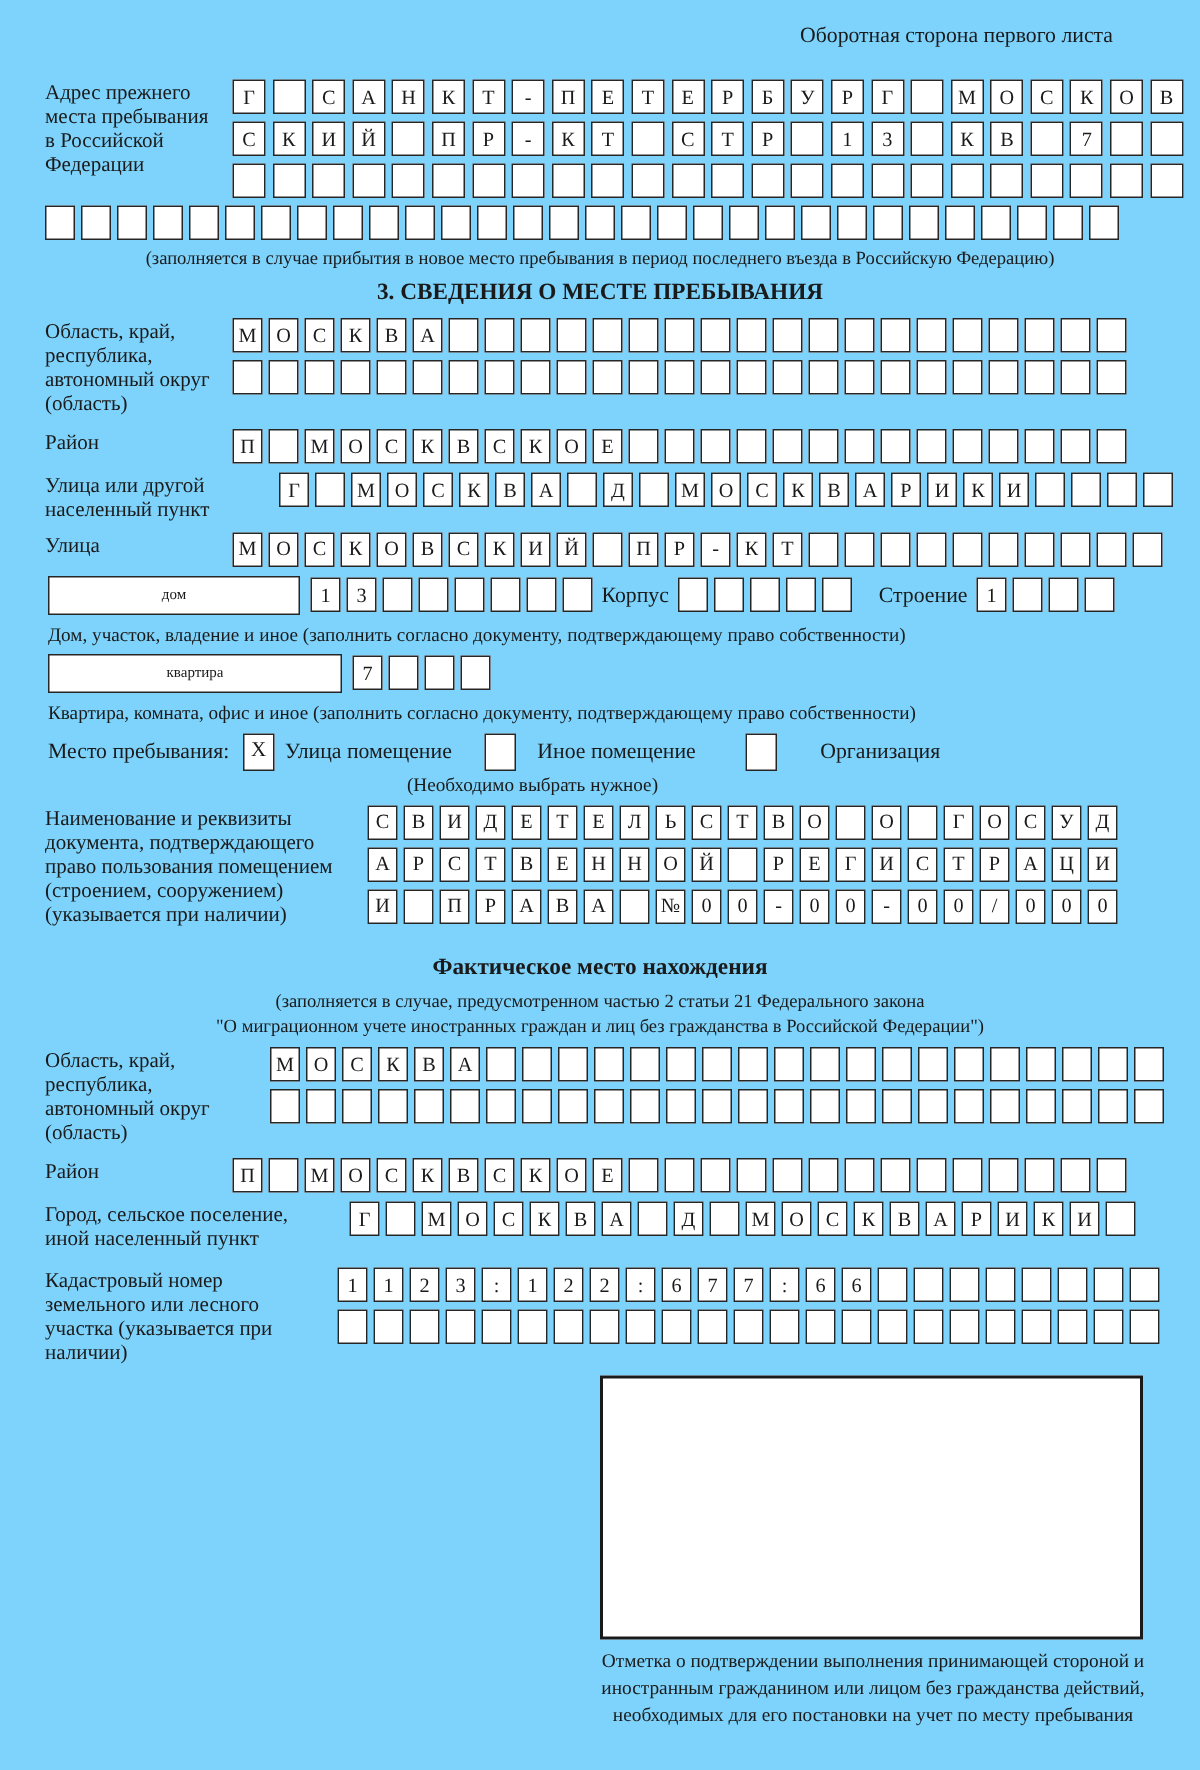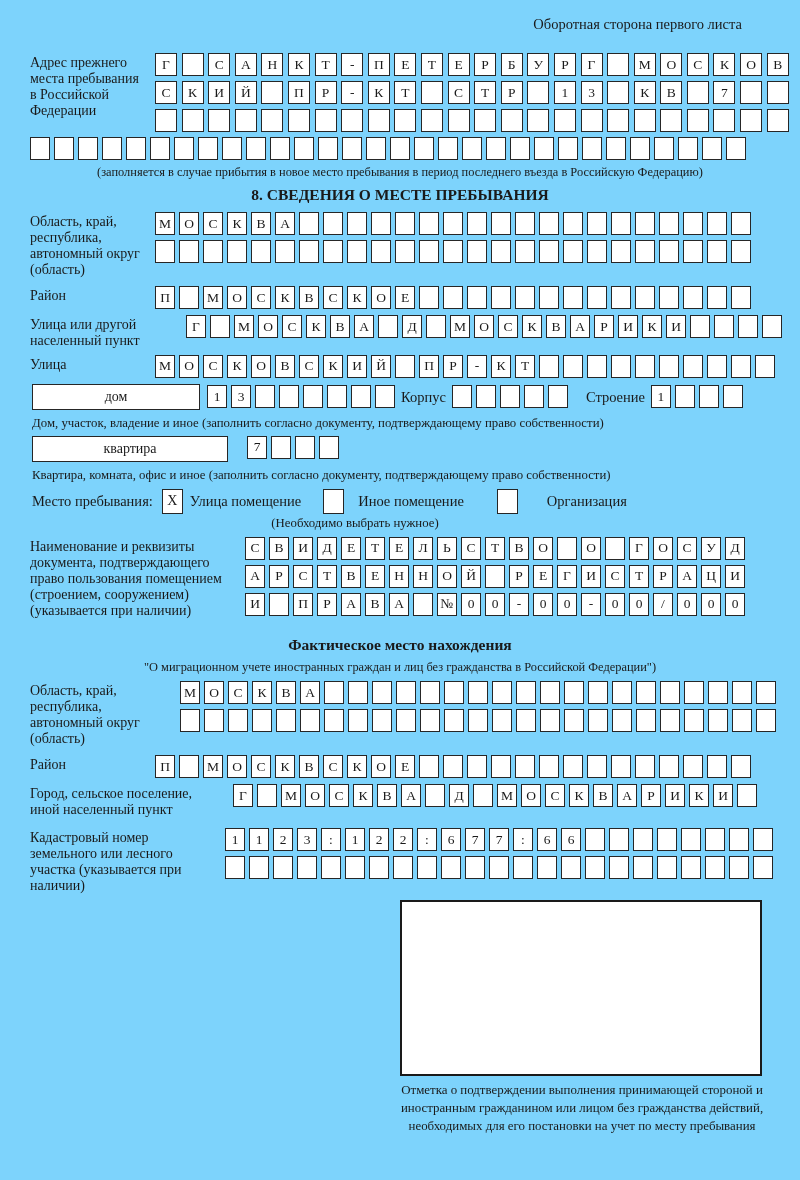--- a/index.html
+++ b/index.html
@@ -18,21 +18,21 @@
     flex:none;box-sizing:border-box;width:20px;height:23px;margin-right:4px;
     border:1.6px solid #262626;display:flex;align-items:center;justify-content:center;
     font-size:13.5px;line-height:1;background:#fff;
   }
   .wide .cell{width:22px;margin-right:4.6px;}
   .caption{font-size:12.4px;text-align:center;margin:2px 0 6px 0;}
   .caption-left{font-size:12.8px;text-align:left;margin:2px 0 5px 2px;}
   .sec-title{font-size:15.5px;font-weight:bold;text-align:center;margin:4px 0 8px 0;}
   .labelbox{
     flex:none;box-sizing:border-box;border:1.8px solid #262626;height:26px;
-    display:flex;align-items:center;justify-content:center;font-size:14px;background:#fff;
+    display:flex;align-items:center;justify-content:center;font-size:10px;background:#fff;
   }
   .inline-lbl{flex:none;font-size:14.5px;line-height:26px;}
   .checkbox{
     flex:none;box-sizing:border-box;width:21px;height:25px;border:1.7px solid #262626;
     display:flex;align-items:center;justify-content:center;font-size:14px;background:#fff;
   }
   .stay-row{display:flex;align-items:center;margin:6px 0 2px 2px;font-size:14.5px;}
   .stay-note{width:440px;margin-left:105px;text-align:center;font-size:12.8px;margin-bottom:6px;}
   .stamp-box{box-sizing:border-box;margin:6px 0 0 370px;width:362px;height:176px;border:2px solid #1a1a1a;background:#fff;}
   .stamp-caption{margin:6px 0 0 352px;width:400px;text-align:center;font-size:12.9px;line-height:1.38;}
@@ -161,21 +161,21 @@
       <span class="cell"></span>
       <span class="cell"></span>
       <span class="cell"></span>
       <span class="cell"></span>
       <span class="cell"></span>
       <span class="cell"></span>
       <span class="cell"></span>
     </div>
   <div class="caption">(заполняется в случае прибытия в новое место пребывания в период последнего въезда в Российскую Федерацию)</div>
 
-  <div class="sec-title">8. СВЕДЕНИЯ О МЕСТЕ ПРЕБЫВАНИЯ</div>
+  <div class="sec-title">3. СВЕДЕНИЯ О МЕСТЕ ПРЕБЫВАНИЯ</div>
 
   <div class="frow mb8">
     <div class="flabel lw125">Область, край, республика, автономный округ (область)</div>
     <div class="cells-col">
       <div class="cellrow rowgap">
           <span class="cell">М</span>
           <span class="cell">О</span>
           <span class="cell">С</span>
           <span class="cell">К</span>
           <span class="cell">В</span>
@@ -347,21 +347,21 @@
     <div class="inline-lbl" style="margin:0 6px 0 14px;">Строение</div>
     <div class="cellrow">
         <span class="cell">1</span>
         <span class="cell"></span>
         <span class="cell"></span>
         <span class="cell"></span>
       </div>
   </div>
   <div class="caption-left">Дом, участок, владение и иное (заполнить согласно документу, подтверждающему право собственности)</div>
 
-  <div class="frow mb6" style="align-items:flex-start;margin-left:2px;gap:12px;">
+  <div class="frow mb6" style="align-items:center;margin-left:2px;">
     <div class="labelbox" style="width:196px;">квартира</div>
     <div class="cellrow" style="margin-left:7px;">
         <span class="cell">7</span>
         <span class="cell"></span>
         <span class="cell"></span>
         <span class="cell"></span>
       </div>
   </div>
   <div class="caption-left">Квартира, комната, офис и иное (заполнить согласно документу, подтверждающему право собственности)</div>
 
@@ -445,20 +445,21 @@
           <span class="cell">0</span>
           <span class="cell">/</span>
           <span class="cell">0</span>
           <span class="cell">0</span>
           <span class="cell">0</span>
         </div>
     </div>
   </div>
 
   <div class="sec-title" style="margin-top:18px;margin-bottom:6px;">Фактическое место нахождения</div>
+  <div class="caption" style="margin-bottom:0;">(заполняется в случае, предусмотренном частью 2 статьи 21 Федерального закона</div>
   <div class="caption">"О миграционном учете иностранных граждан и лиц без гражданства в Российской Федерации")</div>
 
   <div class="frow mb8">
     <div class="flabel lw150">Область, край, республика, автономный округ (область)</div>
     <div class="cells-col">
       <div class="cellrow rowgap">
           <span class="cell">М</span>
           <span class="cell">О</span>
           <span class="cell">С</span>
           <span class="cell">К</span>

